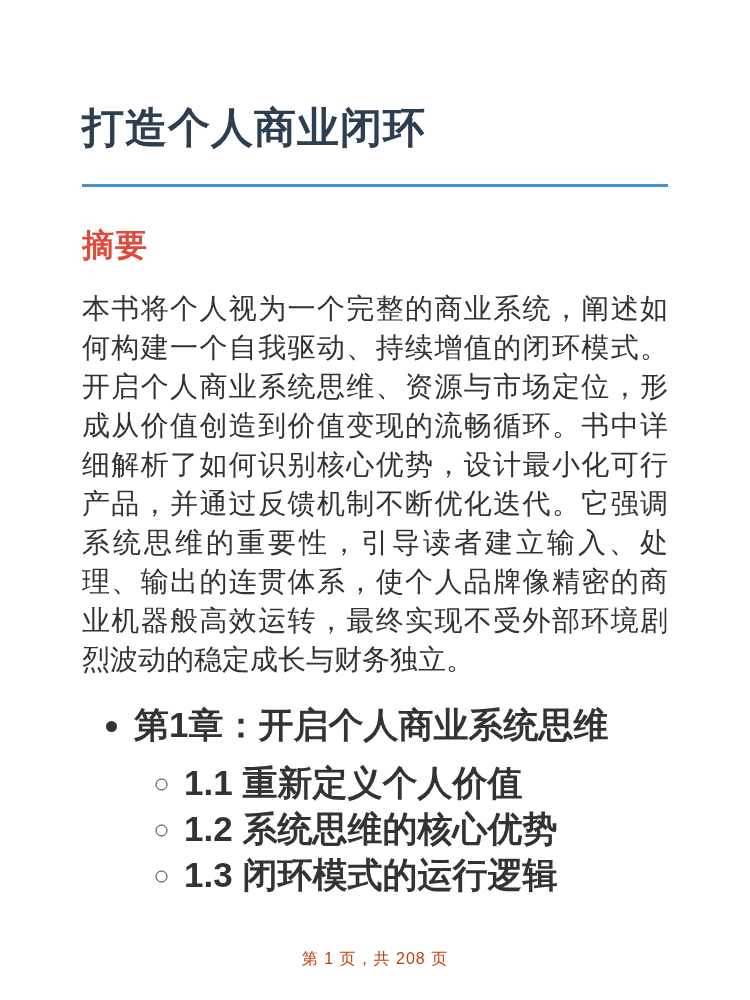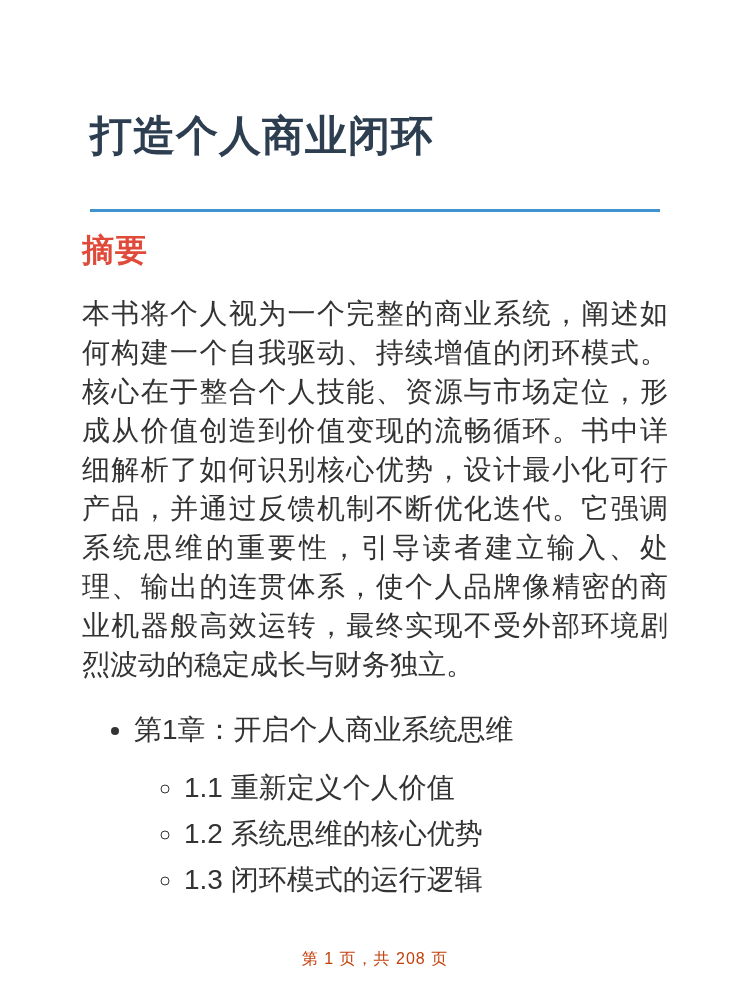--- a/index.html
+++ b/index.html
@@ -15,52 +15,53 @@
     overflow: hidden;
     color: var(--c-body, #333333);
   }
   .page {
     position: absolute;
     top: 0; left: 0; right: 0; bottom: 0;
     padding: 0 82px;
     box-sizing: border-box;
   }
   h1.doc-title {
-    margin: 8px;
-    padding: 100px 0 45px 0;
+    margin: 0;
+    padding: 100px 0 28px 0;
     font-size: 42px;
     line-height: 56px;
     font-weight: bold;
     color: var(--c-title, #2c3e50);
     border-bottom: 3px solid var(--c-underline, #3e93d0);
     letter-spacing: 1px;
   }
   h2.section-heading {
     margin: 0;
     font-size: 32px;
     line-height: 40px;
     font-weight: bold;
     color: var(--c-heading, #e04a3a);
     letter-spacing: 1px;
   }
-  h2.abstract-heading { margin-top: 18px; }
+  h2.abstract-heading { margin-top: 38px; }
   h2.toc-heading      { margin-top: 36px; }
   p.abstract-body {
     margin: 24px 0 0 0;
     font-size: 28px;
     line-height: 39px;
     text-align: justify;
     color: var(--c-body, #333333);
   }
   ul.toc-list {
     margin: 26px 0 0 0;
     padding: 0 0 0 52px;
     list-style: disc;
-    font-size: 28px;
+    font-size: 35px;
     color: var(--c-body, #333333);
+    font-weight: bold;
   }
   ul.toc-list > li.toc-chapter {
     line-height: 40px;
   }
   ul.toc-section-list {
     margin: 18px 0 0 0;
     padding: 0 0 0 50px;
     list-style: circle;
   }
   ul.toc-section-list > li.toc-section {
@@ -80,21 +81,21 @@
 </style>
 </head>
 <body>
 
 <div class="page">
 
   <h1 class="doc-title">打造个人商业闭环</h1>
 
   <h2 class="section-heading abstract-heading">摘要</h2>
 
-  <p class="abstract-body">本书将个人视为一个完整的商业系统，阐述如何构建一个自我驱动、持续增值的闭环模式。核心在于整合个人技能、资源与市场定位，形成从价值创造到价值变现的流畅循环。书中详细解析了如何识别核心优势，设计最小化可行产品，并通过反馈机制不断优化迭代。它强调系统思维的重要性，引导读者建立输入、处理、输出的连贯体系，使个人品牌像精密的商业机器般高效运转，最终实现不受外部环境剧烈波动的稳定成长与财务独立。</p>
+  <p class="abstract-body">本书将个人视为一个完整的商业系统，阐述如何构建一个自我驱动、持续增值的闭环模式。开启个人商业系统思维、资源与市场定位，形成从价值创造到价值变现的流畅循环。书中详细解析了如何识别核心优势，设计最小化可行产品，并通过反馈机制不断优化迭代。它强调系统思维的重要性，引导读者建立输入、处理、输出的连贯体系，使个人品牌像精密的商业机器般高效运转，最终实现不受外部环境剧烈波动的稳定成长与财务独立。</p>
 
 
   <ul class="toc-list">
     <li class="toc-chapter">
       <span>第1章：开启个人商业系统思维</span>
       <ul class="toc-section-list">
         <li class="toc-section">1.1 重新定义个人价值</li>
         <li class="toc-section">1.2 系统思维的核心优势</li>
         <li class="toc-section">1.3 闭环模式的运行逻辑</li>
       </ul>

